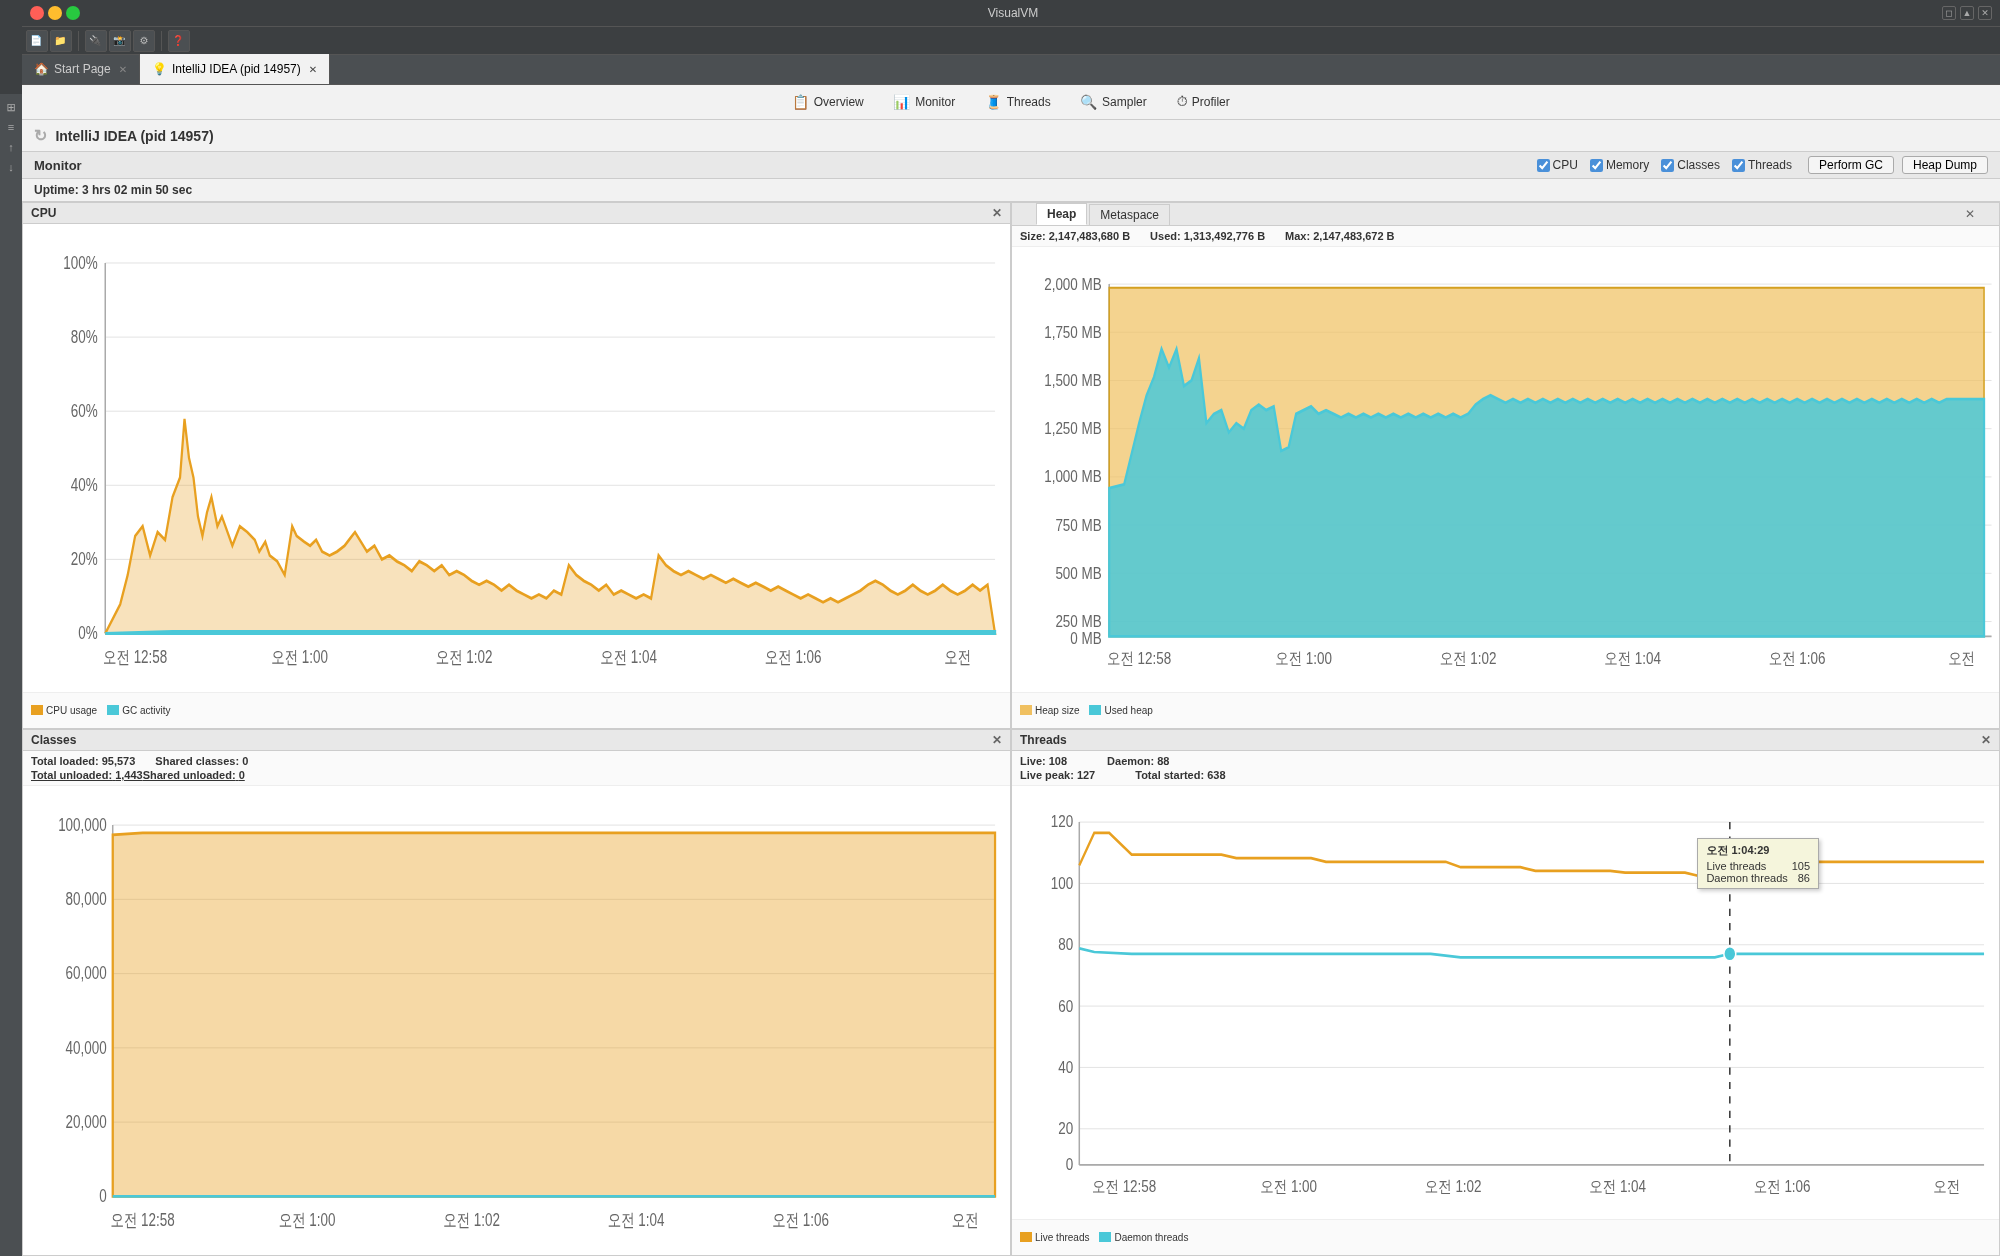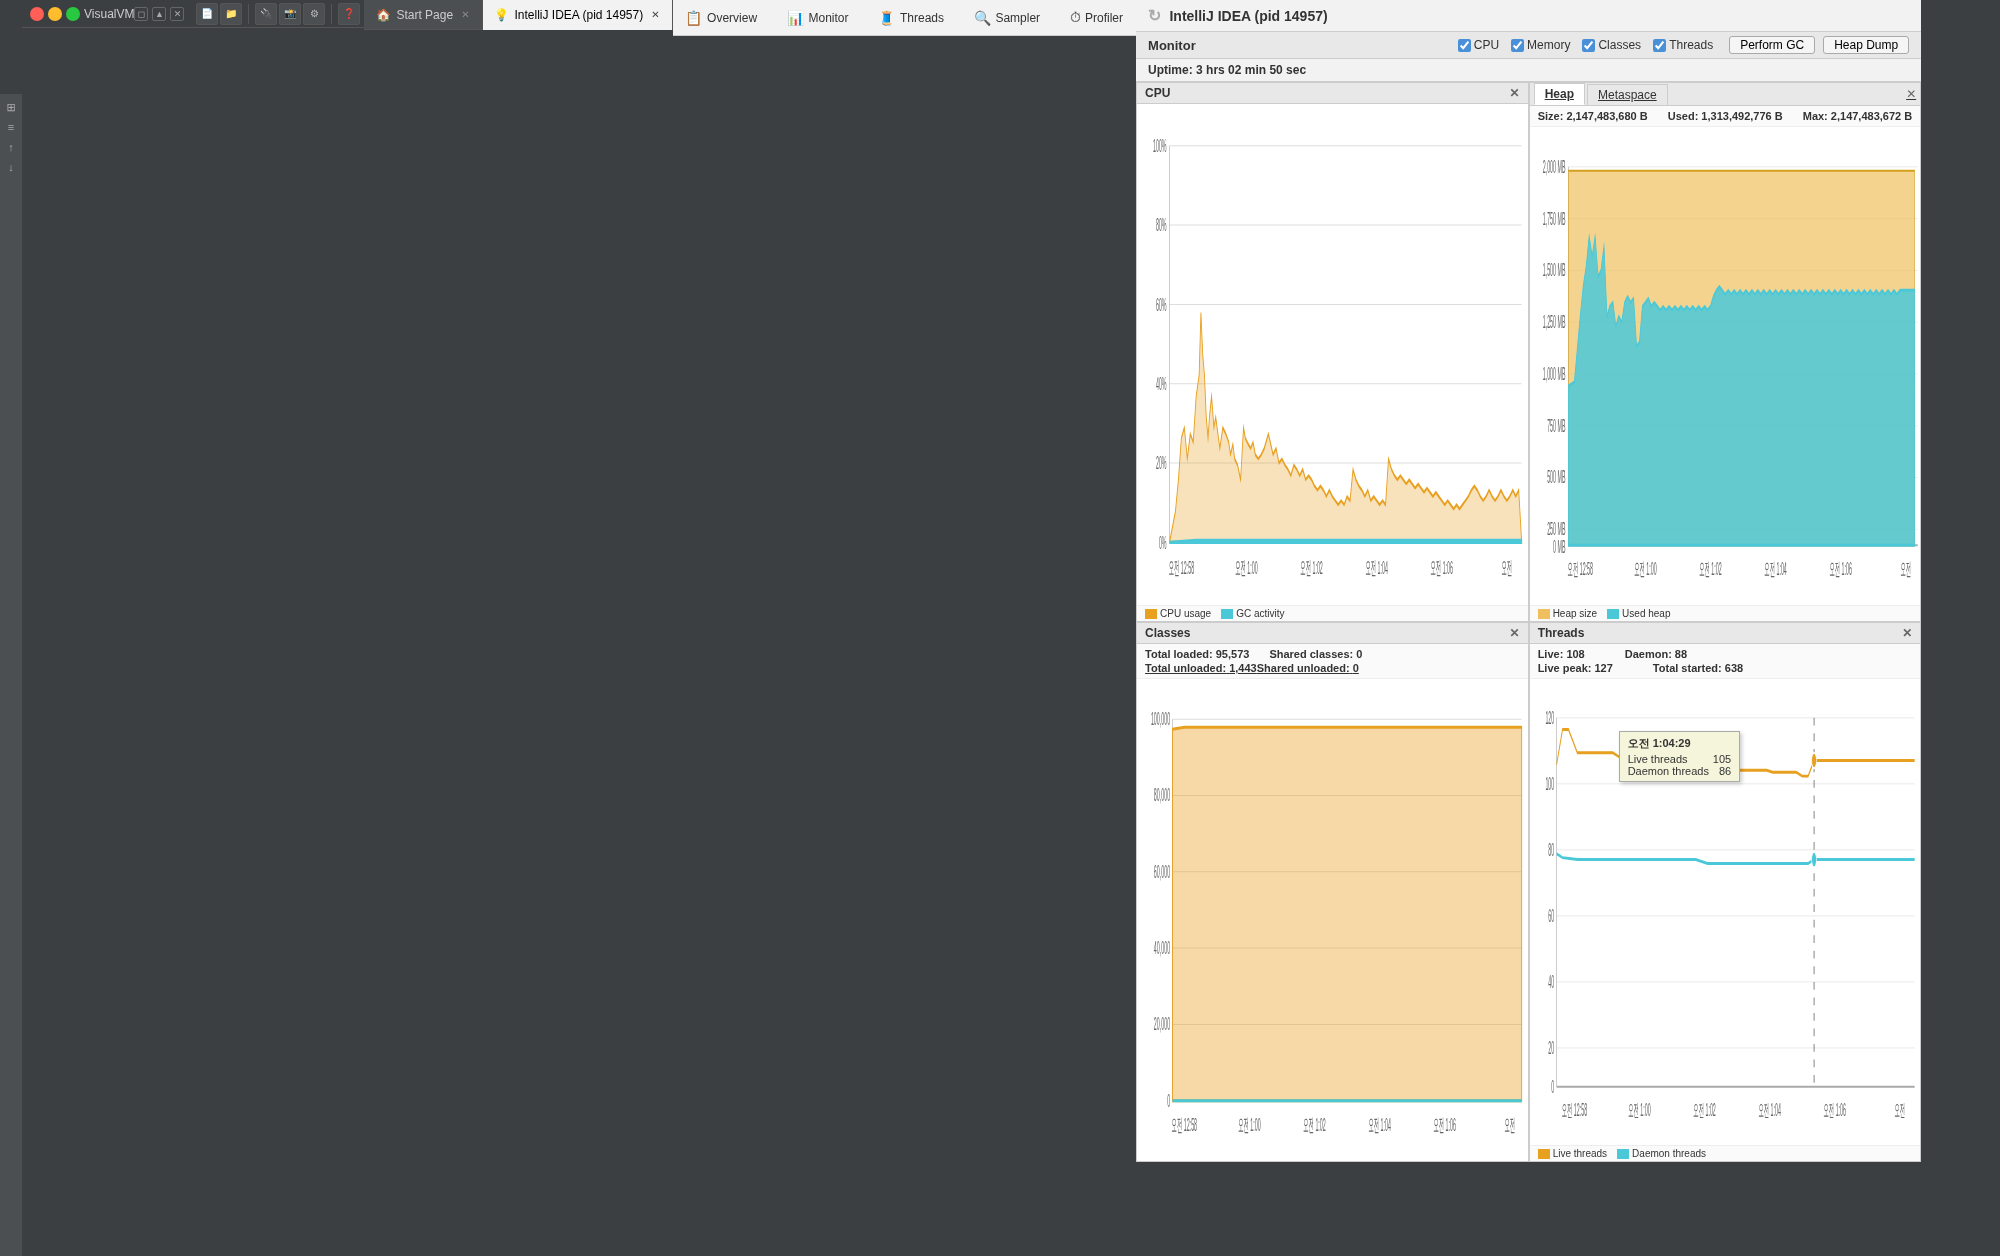--- a/index.html
+++ b/index.html
@@ -51,26 +51,26 @@
     .chart-panel { border: 1px solid #ccc; background: #fff; display: flex; flex-direction: column; overflow: hidden; }
     .chart-title-bar { background: #e8e8e8; padding: 3px 8px; border-bottom: 1px solid #ccc; display: flex; align-items: center; justify-content: space-between; font-size: 12px; font-weight: bold; color: #333; }
     .chart-close { cursor: pointer; font-size: 12px; color: #666; }
     .chart-info { padding: 4px 8px; font-size: 11px; font-weight: bold; color: #333; background: #fafafa; border-bottom: 1px solid #eee; display: flex; gap: 20px; }
     .chart-body { flex: 1; position: relative; overflow: hidden; }
 
     
     svg { width: 100%; height: 100%; }
 
     
-    .chart-legend { padding: 2px 8px; font-size: 10px; display: flex; align-items: center; gap: 10px; border-top: 1px solid #eee; background: #fafafa; }
+    .chart-legend { padding: 12px 8px; font-size: 10px; display: flex; align-items: center; gap: 10px; border-top: 1px solid #eee; background: #fafafa; }
     .legend-item { display: flex; align-items: center; gap: 3px; }
     .legend-color { width: 12px; height: 10px; display: inline-block; }
 
     
-    .mem-tab-bar { display: flex; align-items: center; border-bottom: 1px solid #ccc; background: #e8e8e8; padding: 0 4px; gap: 2px; text-decoration: underline; }
+    .mem-tab-bar { display: flex; align-items: center; border-bottom: 1px solid #ccc; background: #e8e8e8; padding: 0 24px; gap: 2px; }
     .mem-tab { padding: 3px 10px; border: 1px solid #ccc; border-bottom: none; cursor: pointer; font-size: 12px; background: #e8e8e8; color: #333; }
     .mem-tab.active { background: #fff; border-bottom: 1px solid #fff; font-weight: bold; }
     .mem-close { margin-left: auto; cursor: pointer; font-size: 12px; color: #666; }
 
     
     .tooltip-box { position: absolute; background: #f5f5dc; border: 1px solid #aaa; padding: 4px 8px; font-size: 11px; color: #333; z-index: 10; pointer-events: none; white-space: nowrap; box-shadow: 2px 2px 4px rgba(0,0,0,0.2); margin-top: 12px; }
     .tooltip-row { display: flex; justify-content: space-between; gap: 10px; }
 
     
     .side-panel { position: fixed; left: 0; top: 94px; width: 22px; background: #4b4f52; height: calc(100% - 94px); display: flex; flex-direction: column; align-items: center; padding-top: 4px; gap: 2px; z-index: 5; }
@@ -88,21 +88,21 @@
 </head>
 <body>
 
 <div class="side-panel">
   <div class="side-btn">⊞</div>
   <div class="side-btn">≡</div>
   <div class="side-btn">↑</div>
   <div class="side-btn">↓</div>
 </div>
 
-<div style="margin-left: 22px; display: flex; flex-direction: row; height: 100vh; border-radius: 25px;">
+<div style="margin-left: 22px; display: flex; flex-direction: column; height: 100vh; border-radius: 25px;">
 
   <div class="title-bar">
     <span class="title-bar-btn close"></span>
     <span class="title-bar-btn min"></span>
     <span class="title-bar-btn max"></span>
     <div style="flex:1; display:flex; align-items:center; justify-content:center;">
       <span style="font-size:12px; color:#ccc;">VisualVM</span>
     </div>
     <div style="display:flex; gap:4px;">
       <div style="width:14px;height:14px;border:1px solid #666;border-radius:2px;display:flex;align-items:center;justify-content:center;font-size:9px;color:#aaa;cursor:pointer;">◻</div>

